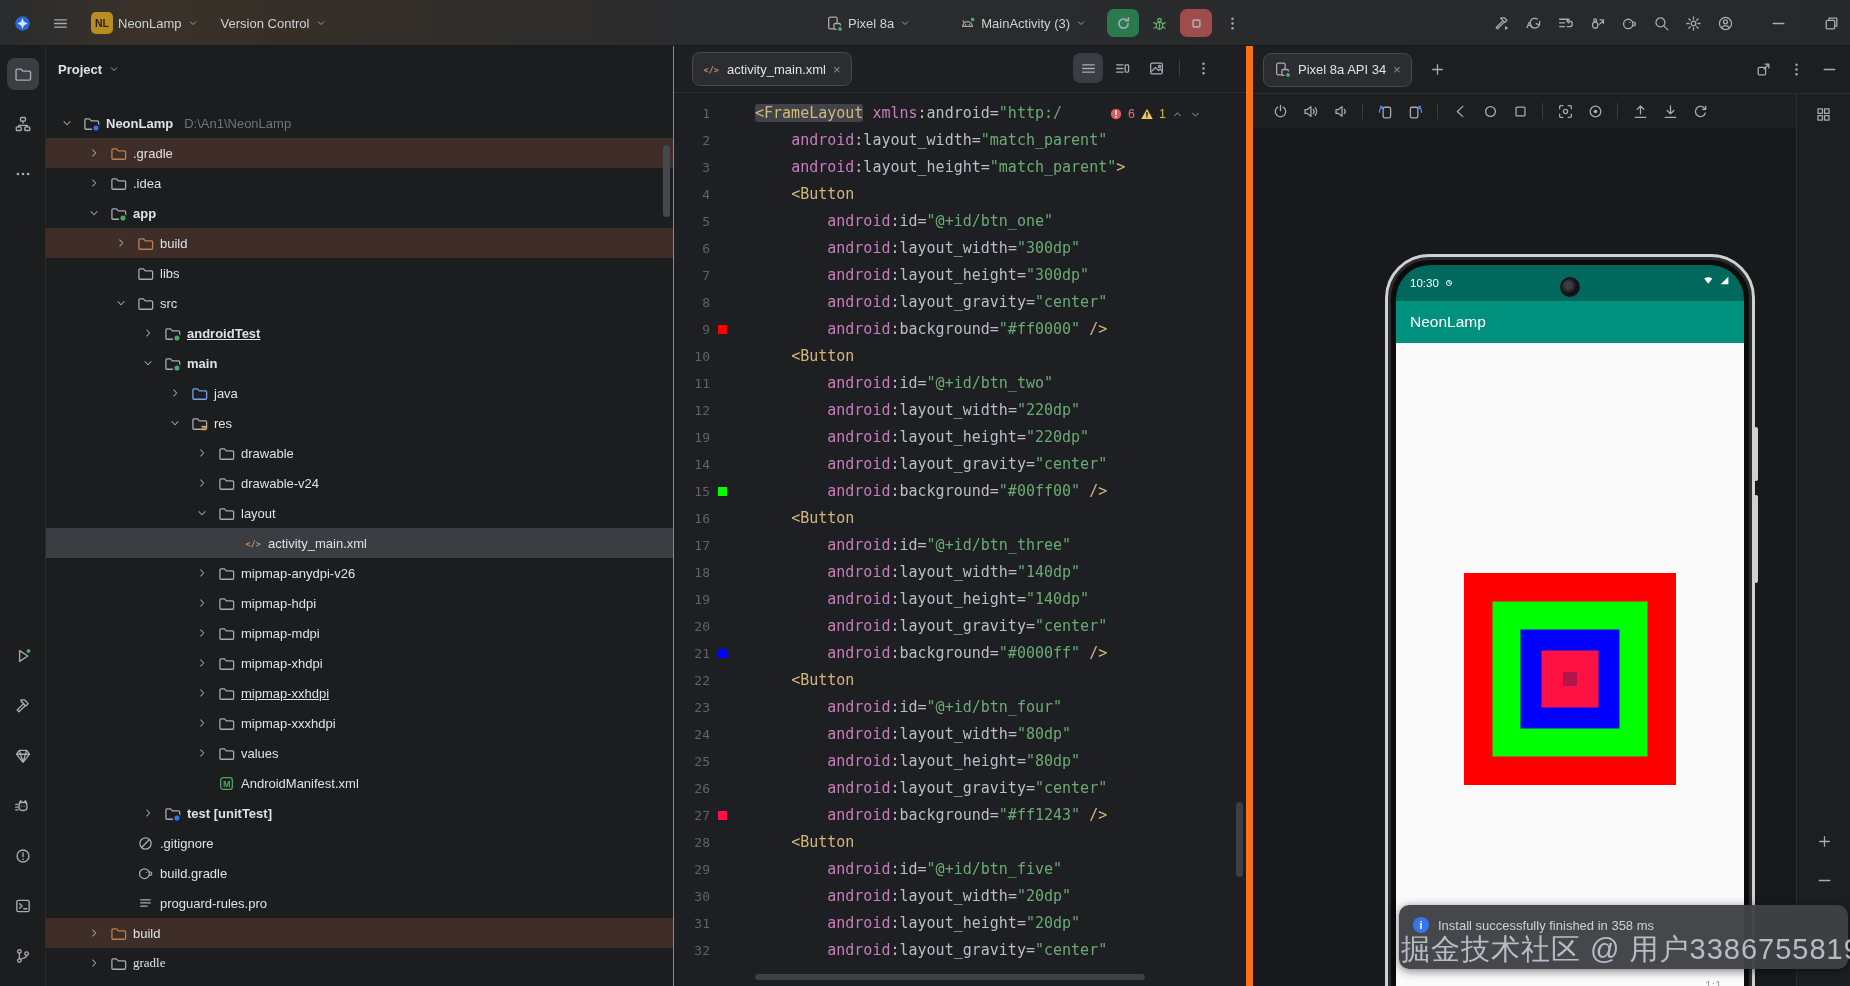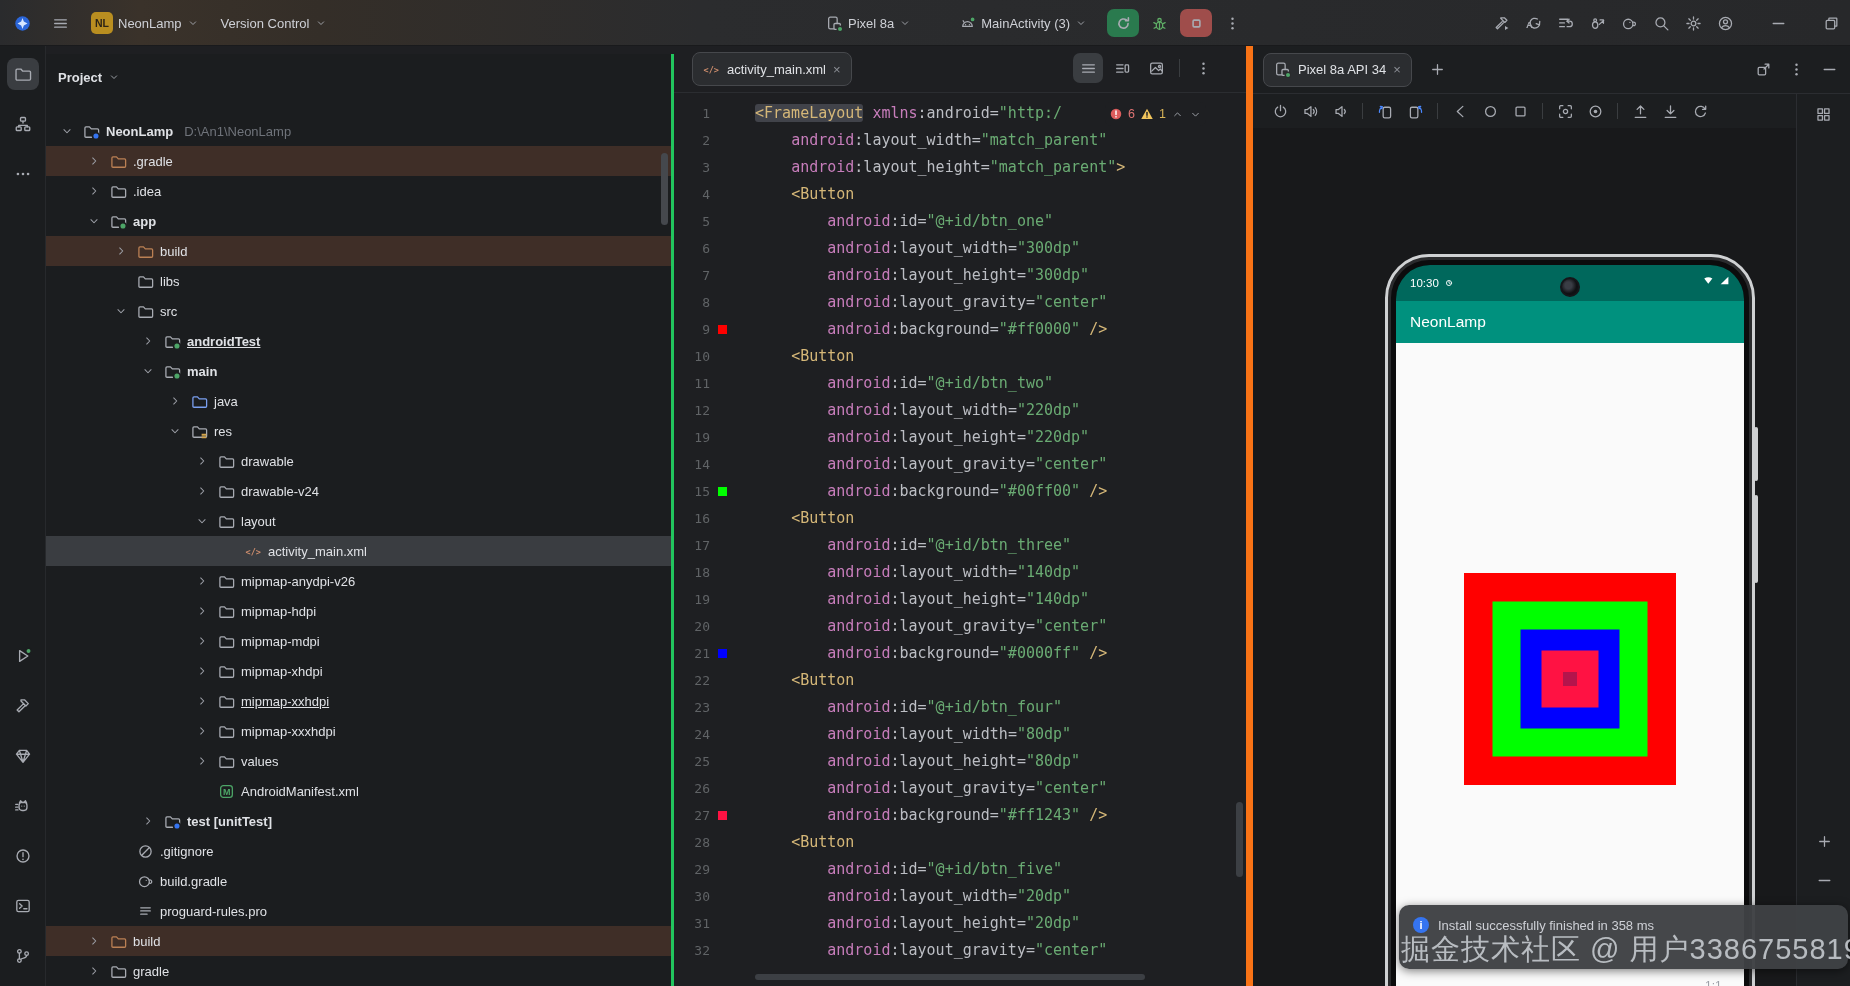--- a/index.html
+++ b/index.html
@@ -37,21 +37,21 @@
 
 .strip{position:absolute;left:0;top:46px;bottom:0;width:46px;background:#1b1d1f;border-right:1px solid #27292c}
 .strip .col{position:absolute;left:0;width:46px;display:flex;flex-direction:column;align-items:center;gap:18px}
 .strip .col.top{top:12px}
 .strip .col.bottom{bottom:14px}
 .sbtn{width:32px;height:32px;border-radius:8px;display:flex;align-items:center;justify-content:center;color:#a8abb2}
 .sbtn.active{background:#3a3d41;color:#e2e4e8}
 .sbtn svg{width:18px;height:18px}
 
 
-.project{position:absolute;left:46px;top:54px;bottom:0;width:628px;background:#1b1d1f;border-right:3px solid #22c55e;overflow:hidden}
+.project{position:absolute;left:46px;top:46px;bottom:0;width:628px;background:#1b1d1f;border-right:1px solid #22c55e;overflow:hidden}
 .panel-head{height:46px;display:flex;align-items:center;gap:6px;padding-left:12px;font-weight:700}
 #tree{position:absolute;top:62px;left:0;right:0}
 .trow{height:30px;display:flex;align-items:center;gap:5px;white-space:nowrap}
 .trow .chev{width:18px;display:flex;justify-content:center;color:#9da0a8;flex:none}
 .trow .chev svg{width:14px;height:14px}
 .trow .ticon{width:20px;display:flex;justify-content:center;flex:none}
 .trow .ticon svg{width:17px;height:17px}
 .trow.b .lab{font-weight:700}
 .trow .pth{color:#6f737a;margin-left:6px}
 .trow.brown{background:#3f2e27}
@@ -789,21 +789,21 @@
           </span>
           <span class="ticon ic">
             <svg viewBox="0 0 16 16">
               <g style="color:#bb8054">
                 <path class="st" d="M1.8 4.6c0-.6.4-1 1-1h3.3l1.7 1.9h5.9c.6 0 1 .4 1 1v5.9c0 .6-.4 1-1 1h-10.9c-.6 0-1-.4-1-1z"></path>
               </g>
             </svg>
           </span>
           <span class="lab">build</span>
         </div>
-        <div class="trow" style="padding-left: 39px;">
+        <div class="trow" style="padding-left: 39px; font-family: Liberation Serif, serif;">
           <span class="chev">
             <svg viewBox="0 0 16 16">
               <path class="st" d="M6.5 4.5L10 8l-3.5 3.5"></path>
             </svg>
           </span>
           <span class="ticon ic">
             <svg viewBox="0 0 16 16">
               <path class="st" d="M1.8 4.6c0-.6.4-1 1-1h3.3l1.7 1.9h5.9c.6 0 1 .4 1 1v5.9c0 .6-.4 1-1 1h-10.9c-.6 0-1-.4-1-1z"></path>
             </svg>
           </span>

